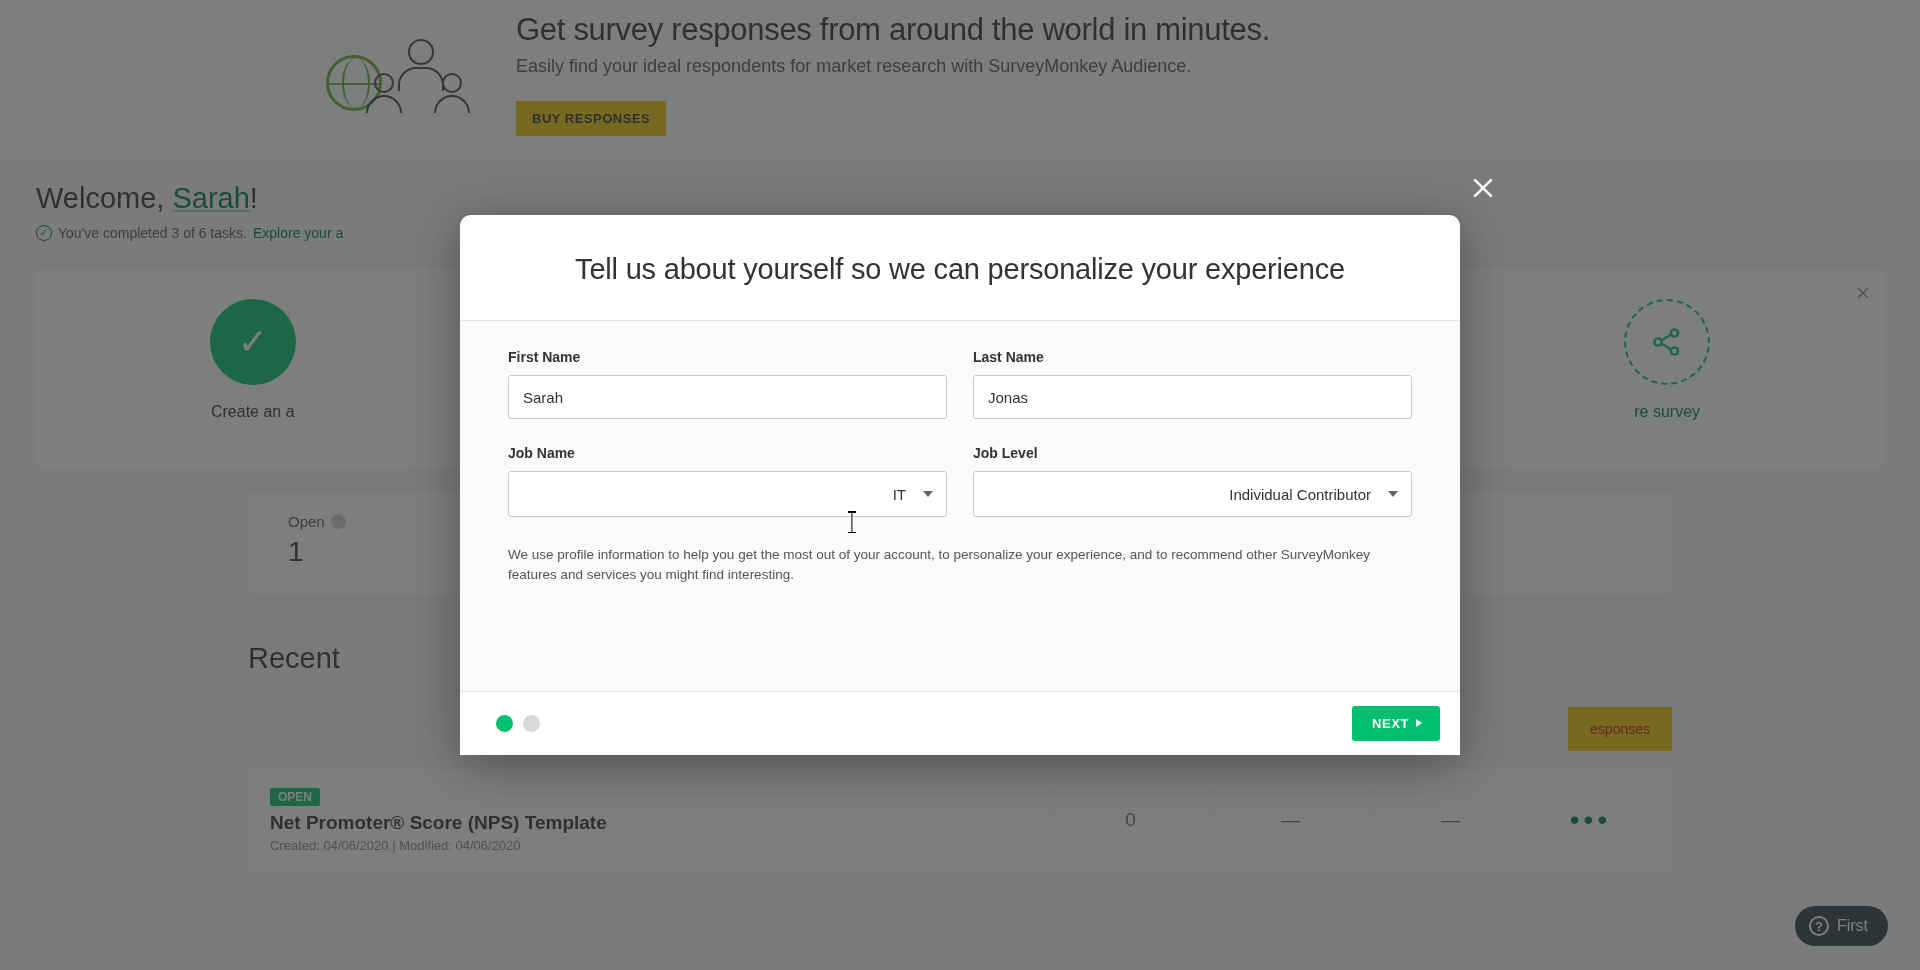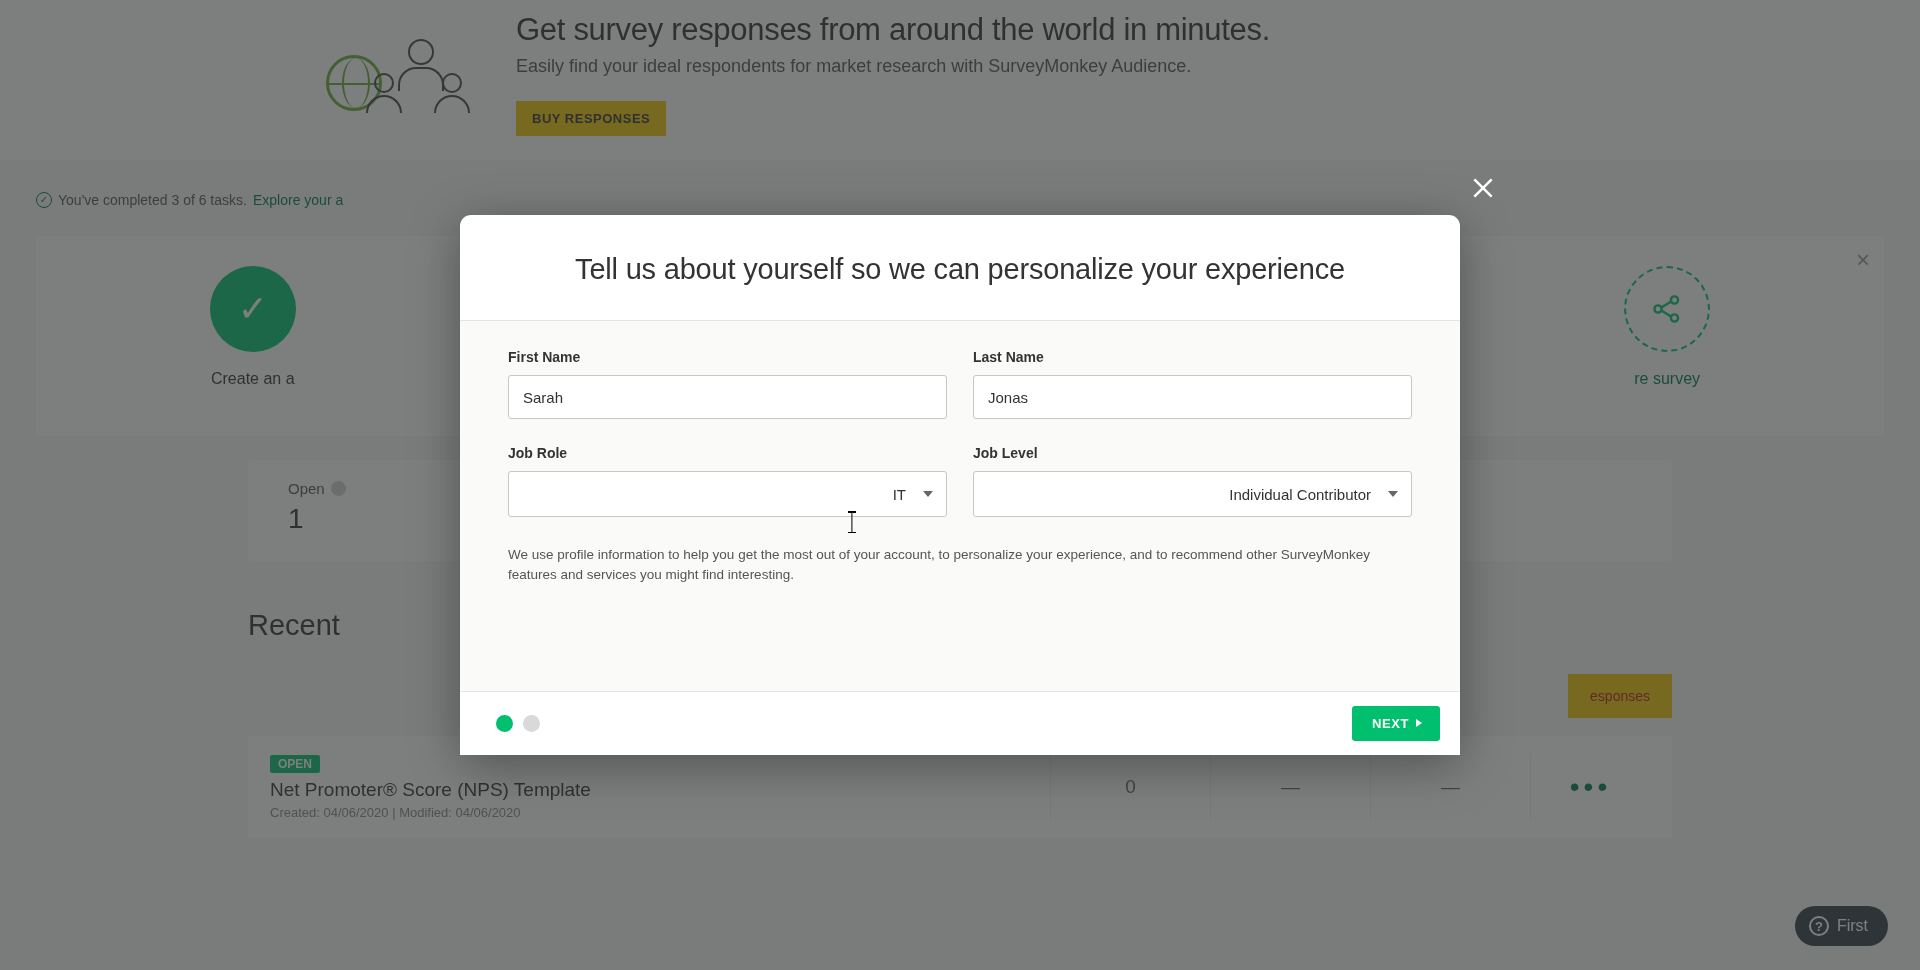--- a/index.html
+++ b/index.html
@@ -233,21 +233,21 @@
       background: #00bf6f;
       color: #fff;
       font-size: 12px;
       font-weight: 600;
       padding: 2px 8px;
       border-radius: 2px;
       margin-bottom: 6px;
     }
     .survey-title {
       font-size: 19px;
-      font-weight: 400;
+      font-weight: 700;
       color: #333;
     }
     .survey-meta {
       font-size: 13px;
       color: #888;
       margin-top: 4px;
     }
     .survey-cell {
       width: 160px;
       text-align: center;
@@ -470,20 +470,23 @@
         <span class="body b3"></span>
     </div>
     <div class="promo-copy">
       <h1>Get survey responses from around the world in minutes.</h1>
       <p>Easily find your ideal respondents for market research with SurveyMonkey Audience.</p>
       <button class="buy-btn">BUY RESPONSES</button>
     </div>
   </div>
 
   <div class="welcome-strip">
+    <h2>
+      <span>Welcome, </span><a href="#" class="name-link">Sarah</a><span>!</span>
+    </h2>
     <div class="task-line">
       <span class="check-ic">✓</span>
       <span>You've completed 3 of 6 tasks.</span>
       <a href="#">Explore your a</a>
     </div>
   </div>
 
   <div class="steps-panel">
     <span class="close-x">×</span>
     <div class="step">
@@ -559,21 +562,21 @@
       <div class="form-grid">
         <div class="field">
           <label>First Name</label>
           <input type="text" value="Sarah" style="">
         </div>
         <div class="field">
           <label>Last Name</label>
           <input type="text" value="Jonas" style="">
         </div>
         <div class="field">
-          <label>Job Role</label>
+          <label>Job Name</label>
           <div class="select-wrap">
             <select>
               <option>IT</option>
             </select>
             <span class="caret"></span>
           </div>
         </div>
         <div class="field">
           <label>Job Level</label>
           <div class="select-wrap">

